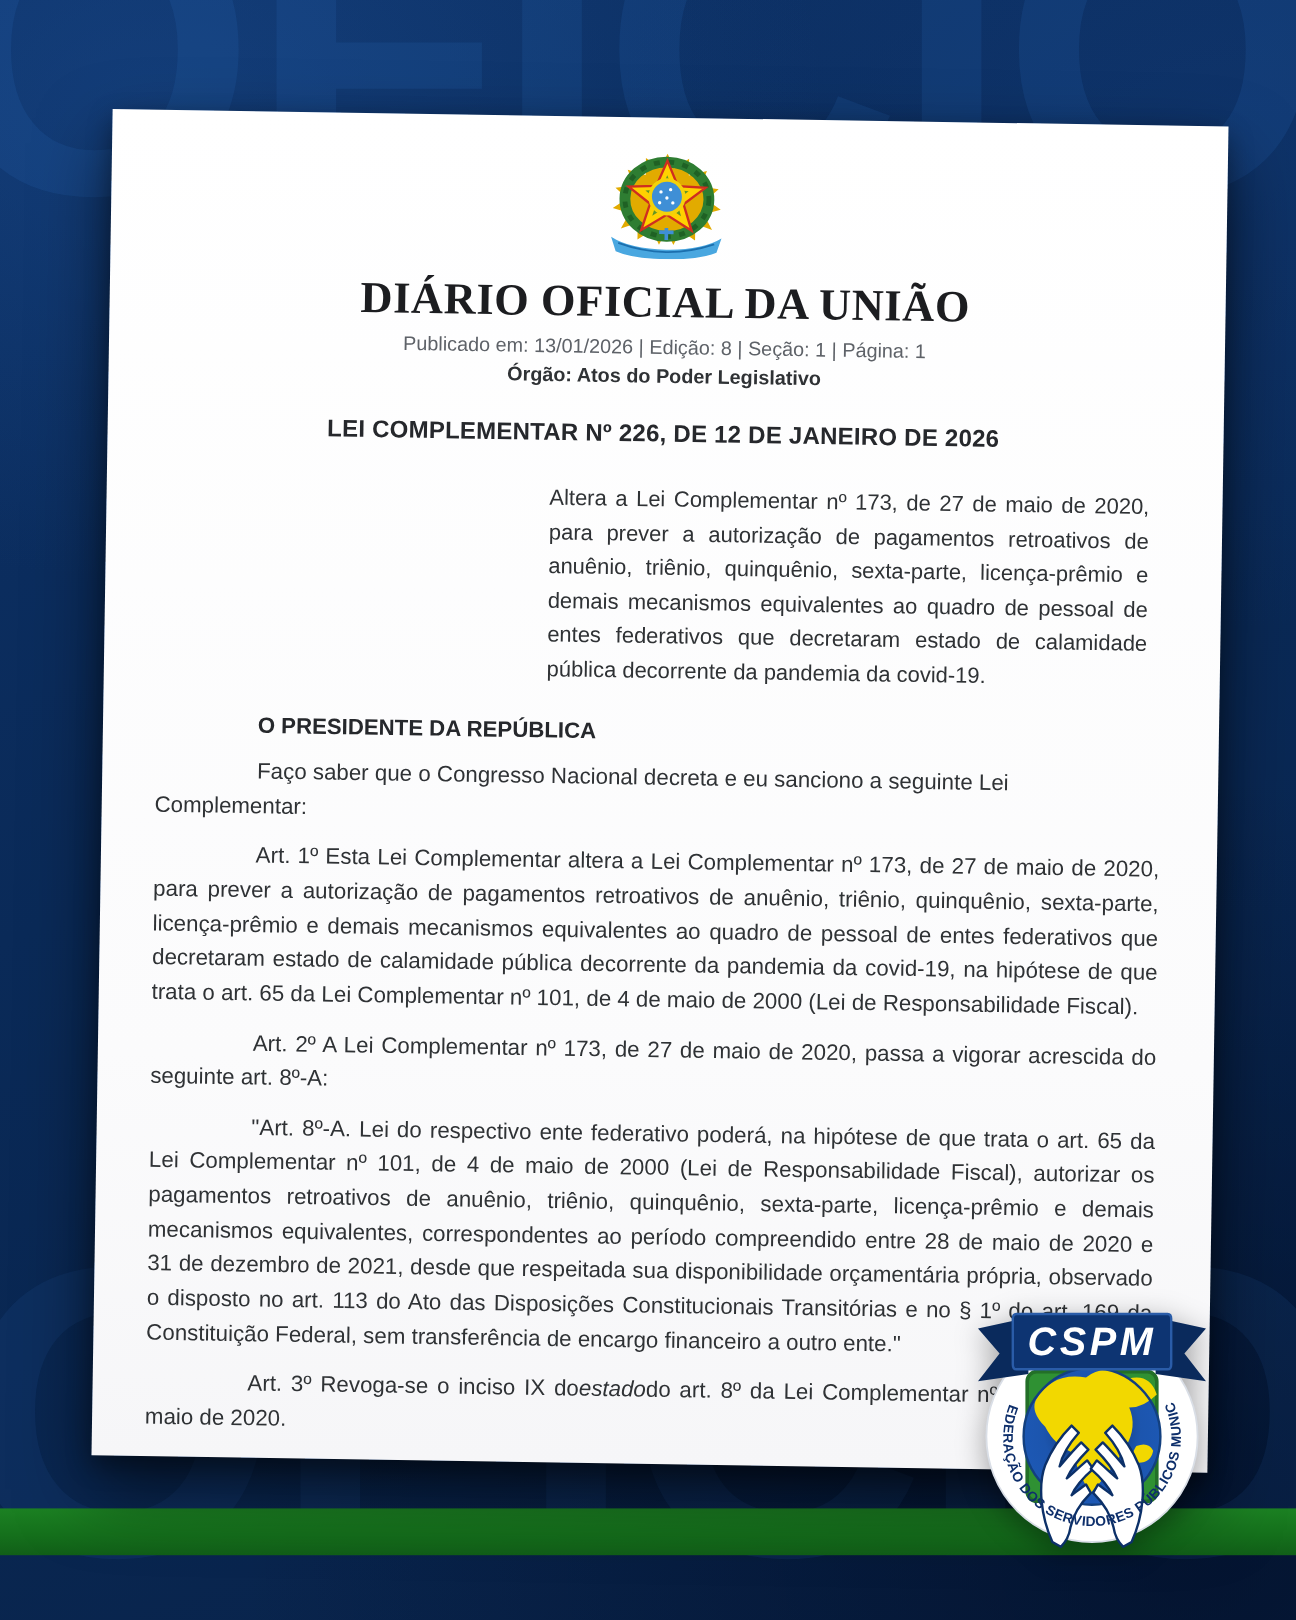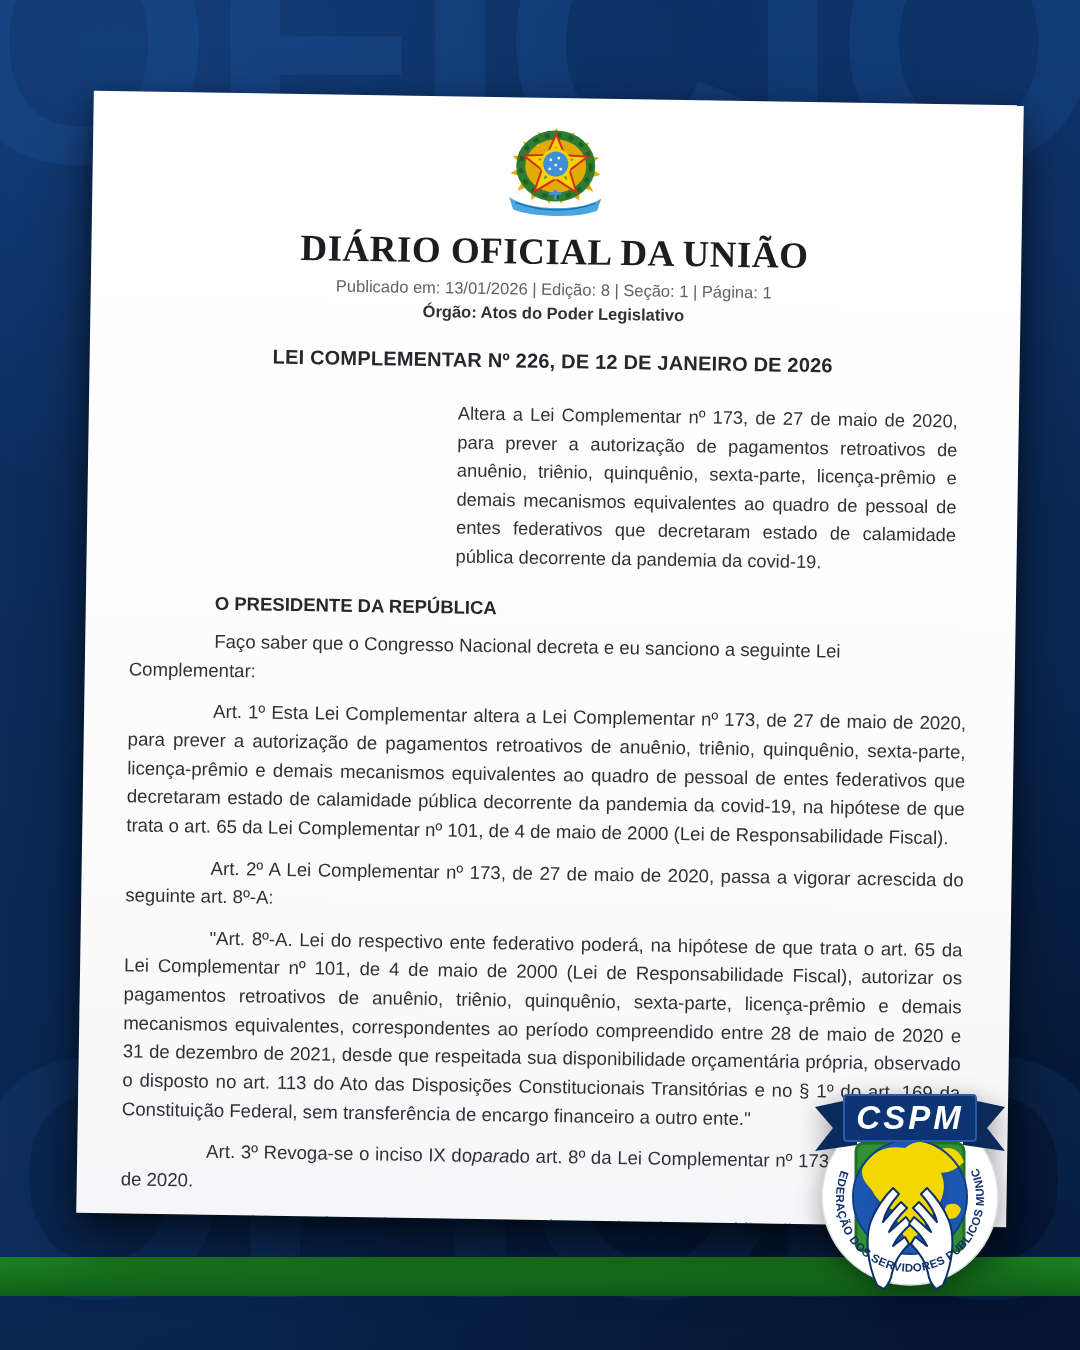--- a/index.html
+++ b/index.html
@@ -99,21 +99,21 @@
   <div class="president-heading">O PRESIDENTE DA REPÚBLICA</div>
 
   <p class="body-par no-justify">Faço saber que o Congresso Nacional decreta e eu sanciono a seguinte Lei Complementar:</p>
 
   <p class="body-par">Art. 1º Esta Lei Complementar altera a Lei Complementar nº 173, de 27 de maio de 2020, para prever a autorização de pagamentos retroativos de anuênio, triênio, quinquênio, sexta-parte, licença-prêmio e demais mecanismos equivalentes ao quadro de pessoal de entes federativos que decretaram estado de calamidade pública decorrente da pandemia da covid-19, na hipótese de que trata o art. 65 da Lei Complementar nº 101, de 4 de maio de 2000 (Lei de Responsabilidade Fiscal).</p>
 
   <p class="body-par">Art. 2º A Lei Complementar nº 173, de 27 de maio de 2020, passa a vigorar acrescida do seguinte art. 8º-A:</p>
 
   <p class="body-par">"Art. 8º-A. Lei do respectivo ente federativo poderá, na hipótese de que trata o art. 65 da Lei Complementar nº 101, de 4 de maio de 2000 (Lei de Responsabilidade Fiscal), autorizar os pagamentos retroativos de anuênio, triênio, quinquênio, sexta-parte, licença-prêmio e demais mecanismos equivalentes, correspondentes ao período compreendido entre 28 de maio de 2020 e 31 de dezembro de 2021, desde que respeitada sua disponibilidade orçamentária própria, observado o disposto no art. 113 do Ato das Disposições Constitucionais Transitórias e no § 1º do art. 169 da Constituição Federal, sem transferência de encargo financeiro a outro ente."</p>
 
-  <p class="body-par"><span>Art. 3º Revoga-se o inciso IX do</span><i>para</i><span>do art. 8º da Lei Complementar nº 173, de 27 de maio de 2020.</span></p>
+  <p class="body-par"><span>Art. 3º Revoga-se o inciso IX do</span><i>estado</i><span>do art. 8º da Lei Complementar nº 173, de 27 de maio de 2020.</span></p>
 
   <p class="body-par no-justify">Art. 4º Esta Lei Complementar entra em vigor na data de sua publicação.</p>
 
 </div>
 
 <div class="logo-wrap">
   <svg width="230" height="240" viewBox="0 0 230 240">
     <defs>
       <radialGradient id="globeShade" cx="50%" cy="45%" r="65%">
         <stop offset="0%" stop-color="#0f2e63"></stop>

